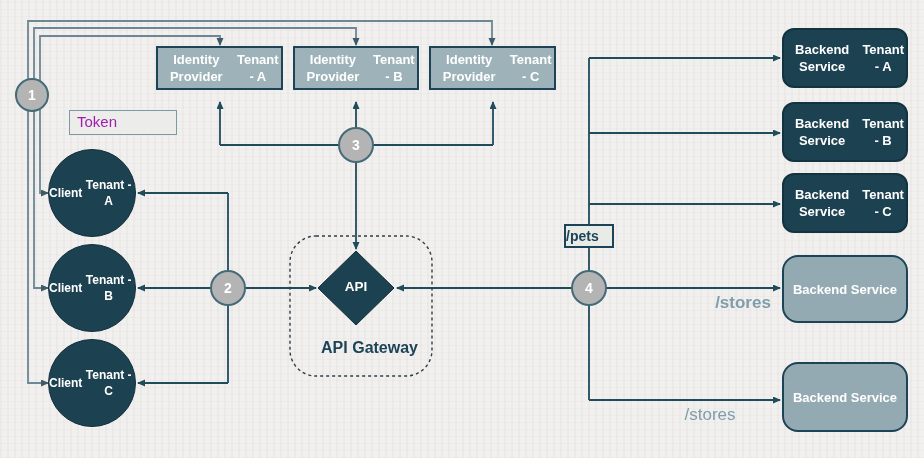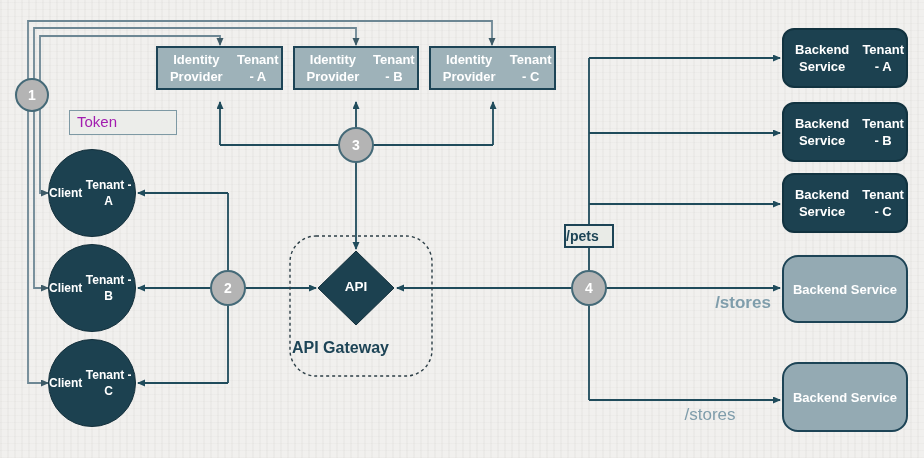--- a/index.html
+++ b/index.html
@@ -24,21 +24,21 @@
   .step{position:absolute;width:36px;height:36px;border-radius:50%;background:#b4b4b4;border:2px solid #456a78;
         box-sizing:border-box;color:#fff;font-weight:bold;font-size:14px;display:flex;align-items:center;justify-content:center;}
   .step.small{width:34px;height:34px;}
   .lbl{position:absolute;box-sizing:border-box;}
   .token{left:69px;top:110px;width:108px;height:25px;background:#ecedea;border:1.5px solid #7e99a4;
          color:#a21caf;font-size:15px;line-height:21px;padding-left:7px;}
   .pets{left:564px;top:224px;width:50px;height:24px;background:#e9ebe7;border:2px solid #1d4456;
         color:#1d4456;font-size:14px;font-weight:600;line-height:20px;}
   .route{color:#7f9dab;font-size:17px;text-align:center;width:68px;}
   .apiText{position:absolute;left:326px;top:279px;width:60px;text-align:center;color:#fff;font-weight:bold;font-size:13.5px;}
-  .caption{position:absolute;left:292px;top:339px;width:142px;text-align:left;color:#1d4456;font-size:16px;font-weight:600;}
+  .caption{position:absolute;left:276px;top:339px;width:142px;text-align:right;color:#1d4456;font-size:16px;font-weight:600;}
 </style>
 </head>
 <body>
 
 <div class="stage">
 
   <svg width="924" height="458" viewBox="0 0 924 458">
     <defs>
       <marker id="ad" markerUnits="userSpaceOnUse" markerWidth="9" markerHeight="9" refX="7" refY="3.5" orient="auto-start-reverse">
         <path d="M0,0 L8,3.5 L0,7 Z" fill="#1f4b5b"></path>

